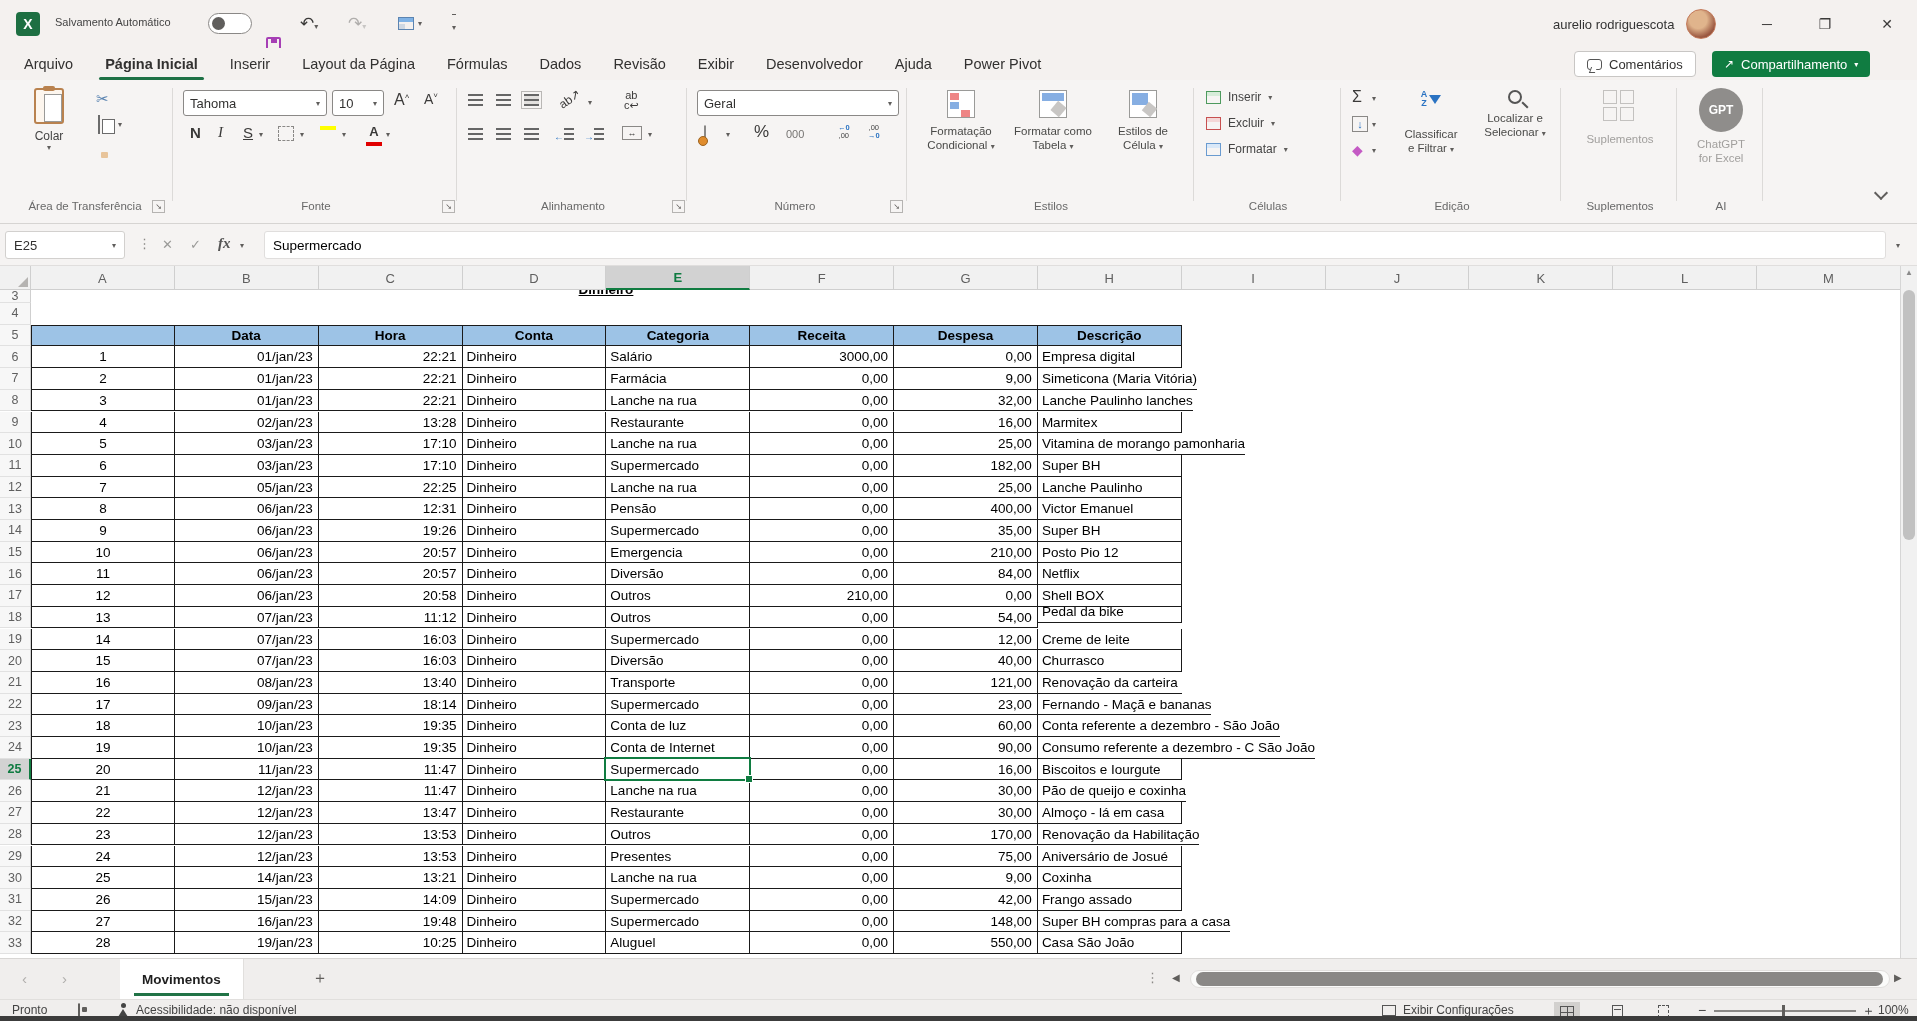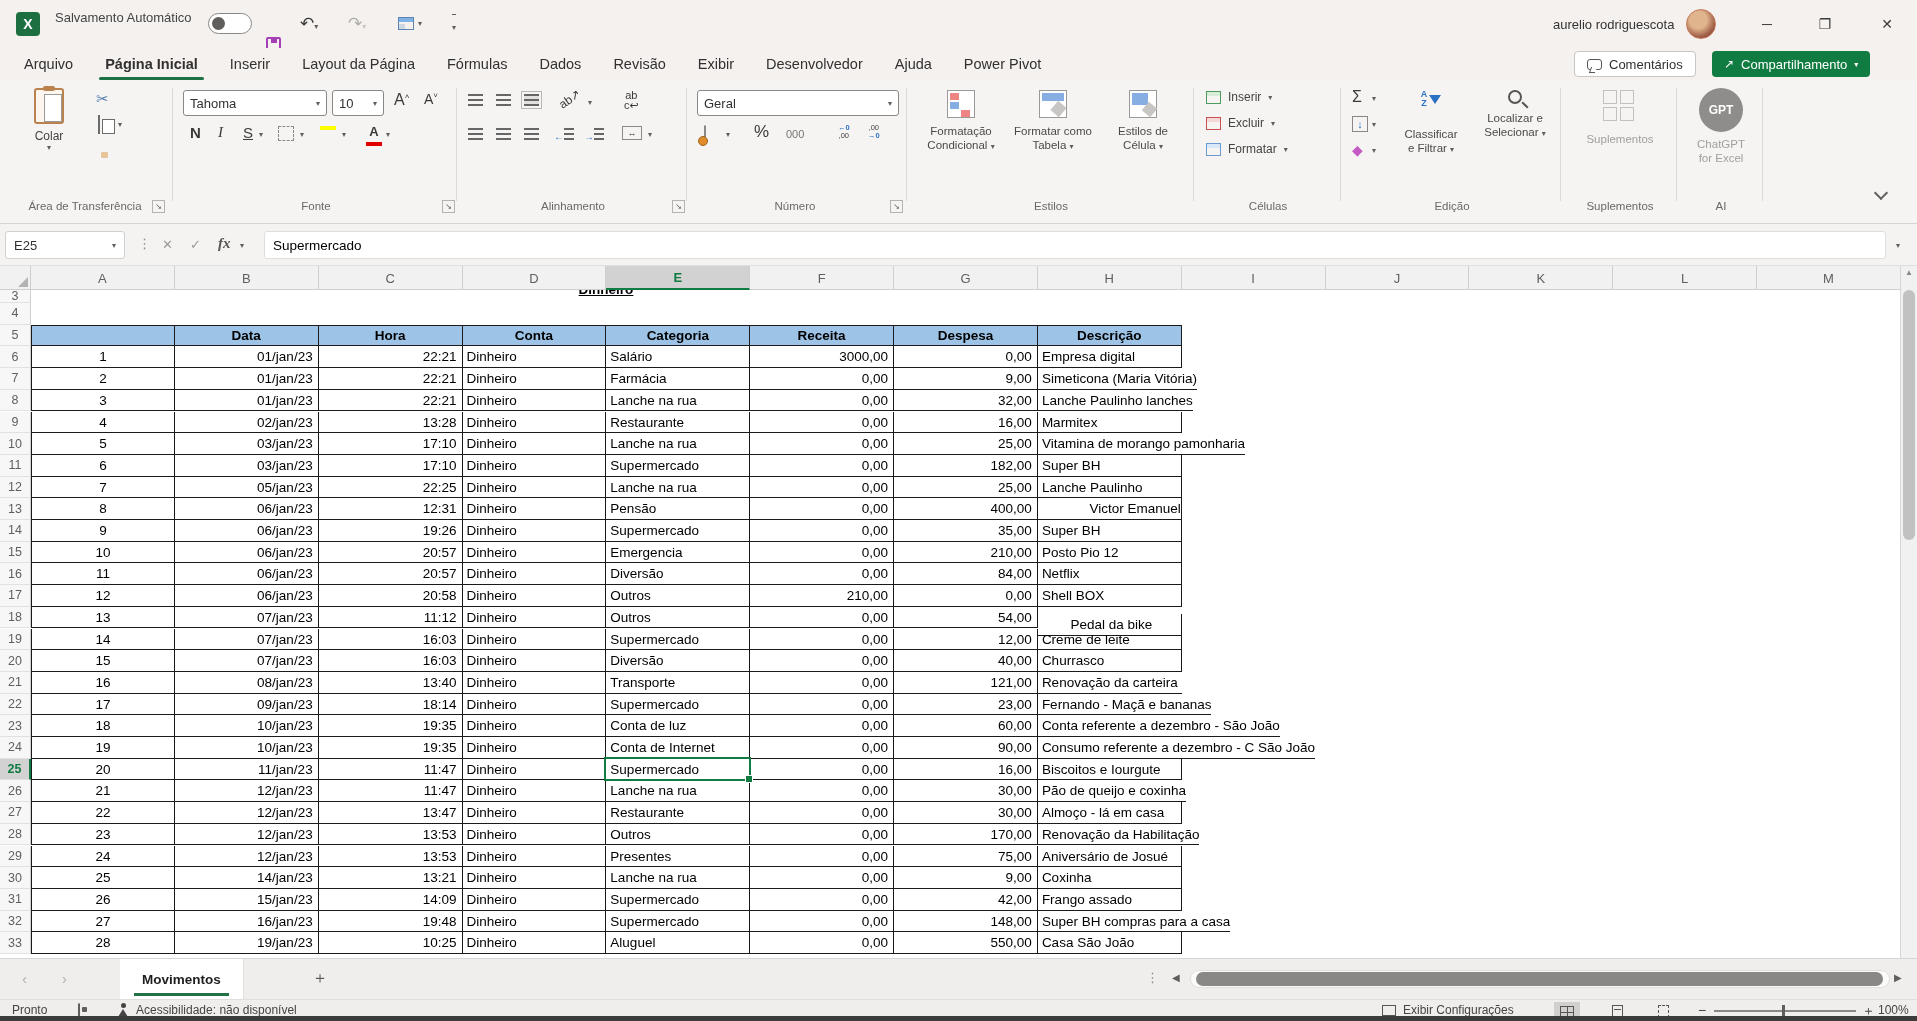--- a/index.html
+++ b/index.html
@@ -117,21 +117,21 @@
   .vbrk{width:11px;height:13px;border:1px dashed #555}
   .ztrack{position:absolute;left:1714px;top:10px;width:142px;height:1.5px;background:#8a8886}
   .zthumb{position:absolute;left:1782px;top:5px;width:3px;height:12px;background:#605e5c}
   #bottomedge{left:0;top:1016px;width:1917px;height:5px;background:#3c3c3c}
 </style>
 </head>
 <body>
 
 <div class="ab" id="titlebar">
   <div class="ab xlicon" style="left:16px;top:12px">X</div>
-  <span class="ab" style="left:55px;top:10px;font-size:13px">Salvamento Automático</span>
+  <span class="ab" style="left:55px;top:16px;font-size:11px">Salvamento Automático</span>
   <div class="ab toggle" style="left:208px;top:13px">
       <span class="knob"></span>
     </div>
   <div class="ab floppy" style="left:266px;top:16px"></div>
   <span class="ab qat" style="left:300px;top:13px">↶<span class="chev">▾</span></span>
   <span class="ab qat" style="left:348px;top:13px;color:#b0aeac">↷<span class="chev" style="color:#c8c6c4">▾</span></span>
   <span class="ab" style="left:398px;top:17px;display:flex;gap:4px;align-items:center">
       <span class="tbl-ico"></span>
       <span class="chev">▾</span>
     </span>
@@ -463,21 +463,21 @@
     <div class="tc rt" style="left: 750.2px; top: 476.6px; width: 143.84px;">0,00</div>
     <div class="tc rt" style="left: 894.04px; top: 476.6px; width: 143.84px;">25,00</div>
     <div class="tc lf" style="left: 1037.88px; top: 476.6px; width: 143.84px;">Lanche Paulinho</div>
     <div class="tc ctr first" style="left: 31px; top: 498.3px; width: 143.84px;">8</div>
     <div class="tc rt" style="left: 174.84px; top: 498.3px; width: 143.84px;">06/jan/23</div>
     <div class="tc rt" style="left: 318.68px; top: 498.3px; width: 143.84px;">12:31</div>
     <div class="tc lf" style="left: 462.52px; top: 498.3px; width: 143.84px;">Dinheiro</div>
     <div class="tc lf" style="left: 606.36px; top: 498.3px; width: 143.84px;">Pensão</div>
     <div class="tc rt" style="left: 750.2px; top: 498.3px; width: 143.84px;">0,00</div>
     <div class="tc rt" style="left: 894.04px; top: 498.3px; width: 143.84px;">400,00</div>
-    <div class="tc lf" style="left: 1037.88px; top: 498.3px; width: 143.84px; text-align: right;">Victor Emanuel</div>
+    <div class="tc lf" style="left: 1037.88px; top: 498.3px; width: 143.84px;">Victor Emanuel</div>
     <div class="tc ctr first" style="left: 31px; top: 520px; width: 143.84px;">9</div>
     <div class="tc rt" style="left: 174.84px; top: 520px; width: 143.84px;">06/jan/23</div>
     <div class="tc rt" style="left: 318.68px; top: 520px; width: 143.84px;">19:26</div>
     <div class="tc lf" style="left: 462.52px; top: 520px; width: 143.84px;">Dinheiro</div>
     <div class="tc lf" style="left: 606.36px; top: 520px; width: 143.84px;">Supermercado</div>
     <div class="tc rt" style="left: 750.2px; top: 520px; width: 143.84px;">0,00</div>
     <div class="tc rt" style="left: 894.04px; top: 520px; width: 143.84px;">35,00</div>
     <div class="tc lf" style="left: 1037.88px; top: 520px; width: 143.84px;">Super BH</div>
     <div class="tc ctr first" style="left: 31px; top: 541.7px; width: 143.84px;">10</div>
     <div class="tc rt" style="left: 174.84px; top: 541.7px; width: 143.84px;">06/jan/23</div>
@@ -503,21 +503,21 @@
     <div class="tc rt" style="left: 750.2px; top: 585.1px; width: 143.84px;">210,00</div>
     <div class="tc rt" style="left: 894.04px; top: 585.1px; width: 143.84px;">0,00</div>
     <div class="tc lf" style="left: 1037.88px; top: 585.1px; width: 143.84px;">Shell BOX</div>
     <div class="tc ctr first" style="left: 31px; top: 606.8px; width: 143.84px;">13</div>
     <div class="tc rt" style="left: 174.84px; top: 606.8px; width: 143.84px;">07/jan/23</div>
     <div class="tc rt" style="left: 318.68px; top: 606.8px; width: 143.84px;">11:12</div>
     <div class="tc lf" style="left: 462.52px; top: 606.8px; width: 143.84px;">Dinheiro</div>
     <div class="tc lf" style="left: 606.36px; top: 606.8px; width: 143.84px;">Outros</div>
     <div class="tc rt" style="left: 750.2px; top: 606.8px; width: 143.84px;">0,00</div>
     <div class="tc rt" style="left: 894.04px; top: 606.8px; width: 143.84px;">54,00</div>
-    <div class="tc lf" style="left: 1037.88px; top: 614px; width: 143.84px; text-align: center;">Pedal da bike</div>
+    <div class="tc lf" style="left: 1037.88px; top: 601px; width: 143.84px;">Pedal da bike</div>
     <div class="tc ctr first" style="left: 31px; top: 628.5px; width: 143.84px;">14</div>
     <div class="tc rt" style="left: 174.84px; top: 628.5px; width: 143.84px;">07/jan/23</div>
     <div class="tc rt" style="left: 318.68px; top: 628.5px; width: 143.84px;">16:03</div>
     <div class="tc lf" style="left: 462.52px; top: 628.5px; width: 143.84px;">Dinheiro</div>
     <div class="tc lf" style="left: 606.36px; top: 628.5px; width: 143.84px;">Supermercado</div>
     <div class="tc rt" style="left: 750.2px; top: 628.5px; width: 143.84px;">0,00</div>
     <div class="tc rt" style="left: 894.04px; top: 628.5px; width: 143.84px;">12,00</div>
     <div class="tc lf" style="left: 1037.88px; top: 628.5px; width: 143.84px;">Creme de leite</div>
     <div class="tc ctr first" style="left: 31px; top: 650.2px; width: 143.84px;">15</div>
     <div class="tc rt" style="left: 174.84px; top: 650.2px; width: 143.84px;">07/jan/23</div>

